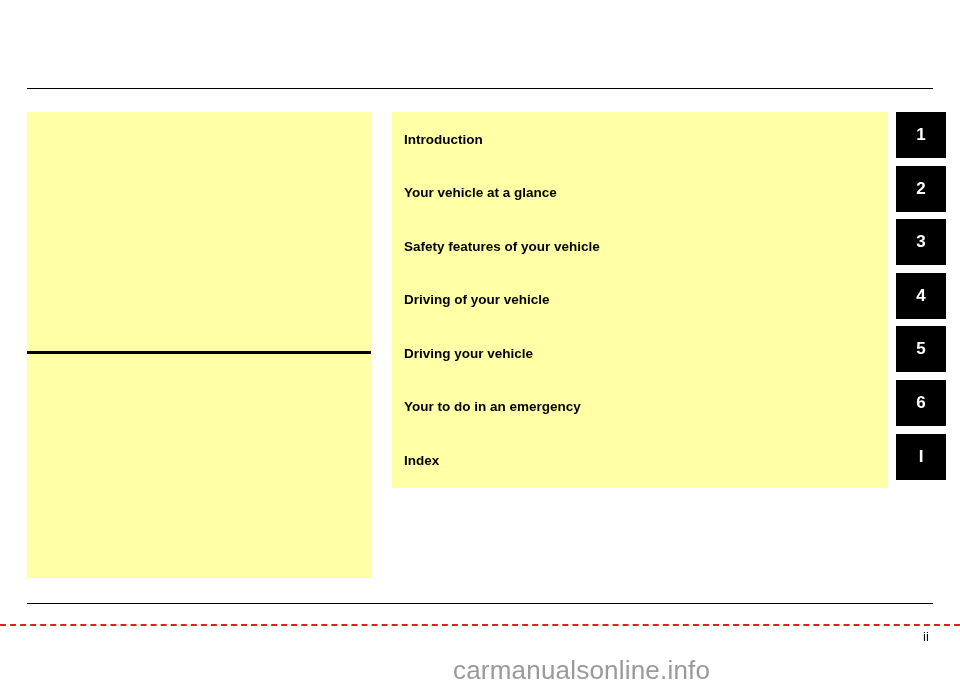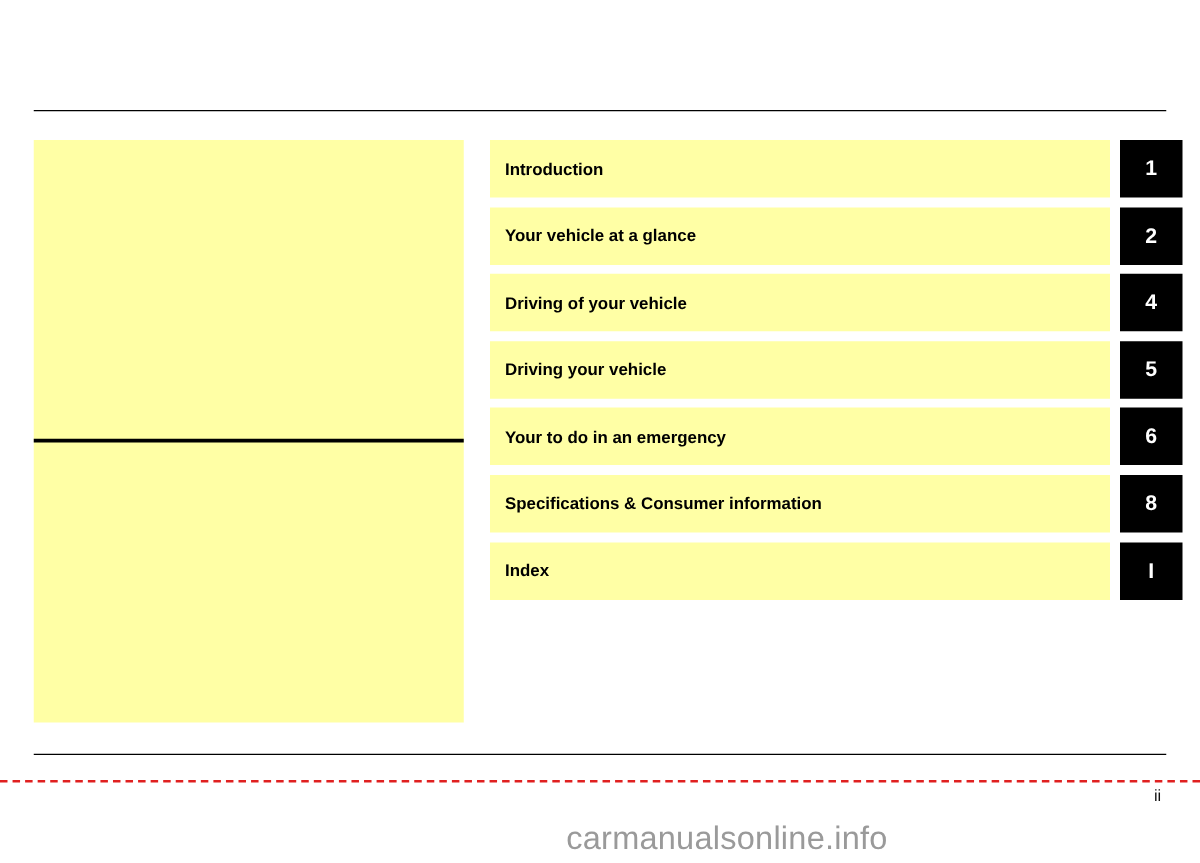--- a/index.html
+++ b/index.html
@@ -114,21 +114,21 @@
     position: relative;
     height: 46px;
     margin-bottom: 7.6px;
   }
 
   .row-label {
     position: absolute;
     left: 0;
     top: 0;
     width: 496px;
-    height: 46px;
+    height: 54px;
     background: #ffffa5;
     box-sizing: border-box;
     display: flex;
     align-items: center;
     padding-left: 12px;
     font-size: 13.5px;
     font-weight: bold;
     color: #000000;
   }
 
@@ -186,41 +186,41 @@
     <div class="row">
       <div class="row-label">Introduction</div>
       <div class="row-tab">1</div>
     </div>
 
     <div class="row">
       <div class="row-label">Your vehicle at a glance</div>
       <div class="row-tab">2</div>
     </div>
 
+    <div class="row">
+      <div class="row-label">Safety features of your vehicle</div>
+      <div class="row-tab">3</div>
+    </div>
 
     <div class="row">
       <div class="row-label">Driving of your vehicle</div>
       <div class="row-tab">4</div>
     </div>
 
     <div class="row">
       <div class="row-label">Driving your vehicle</div>
       <div class="row-tab">5</div>
     </div>
 
     <div class="row">
       <div class="row-label">Your to do in an emergency</div>
       <div class="row-tab">6</div>
     </div>
 
 
-    <div class="row">
-      <div class="row-label">Specifications &amp; Consumer information</div>
-      <div class="row-tab">8</div>
-    </div>
 
     <div class="row">
       <div class="row-label">Index</div>
       <div class="row-tab">I</div>
     </div>
 
   </div>
 
   <div class="bottom-rule"></div>
   <div class="dashed-rule"></div>

